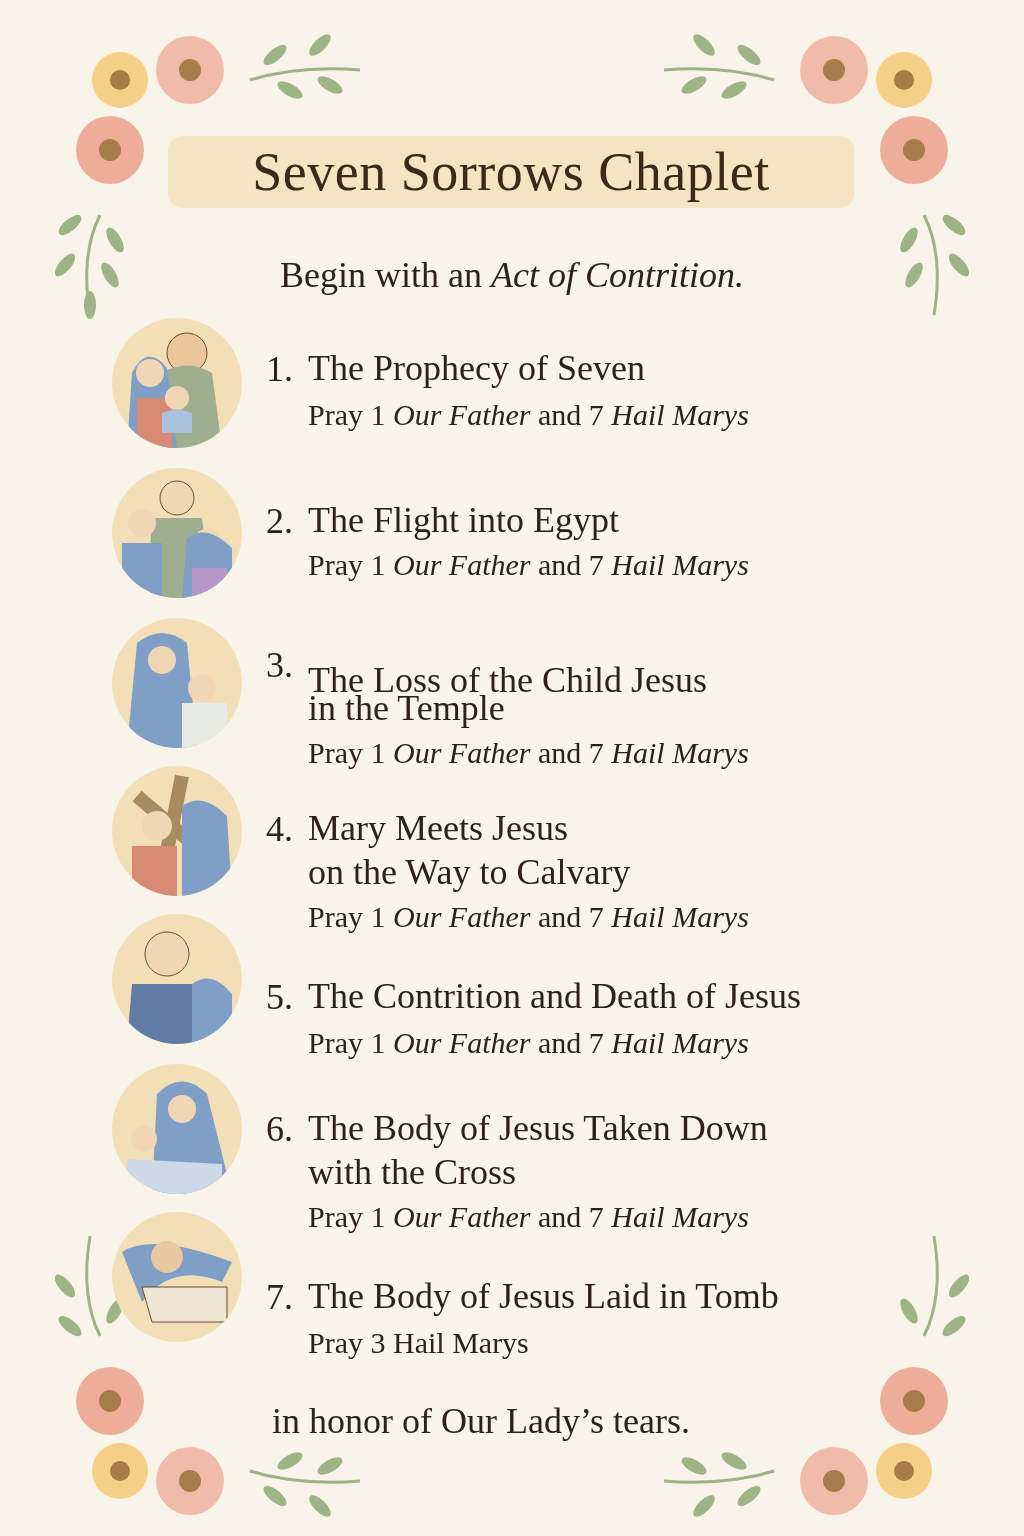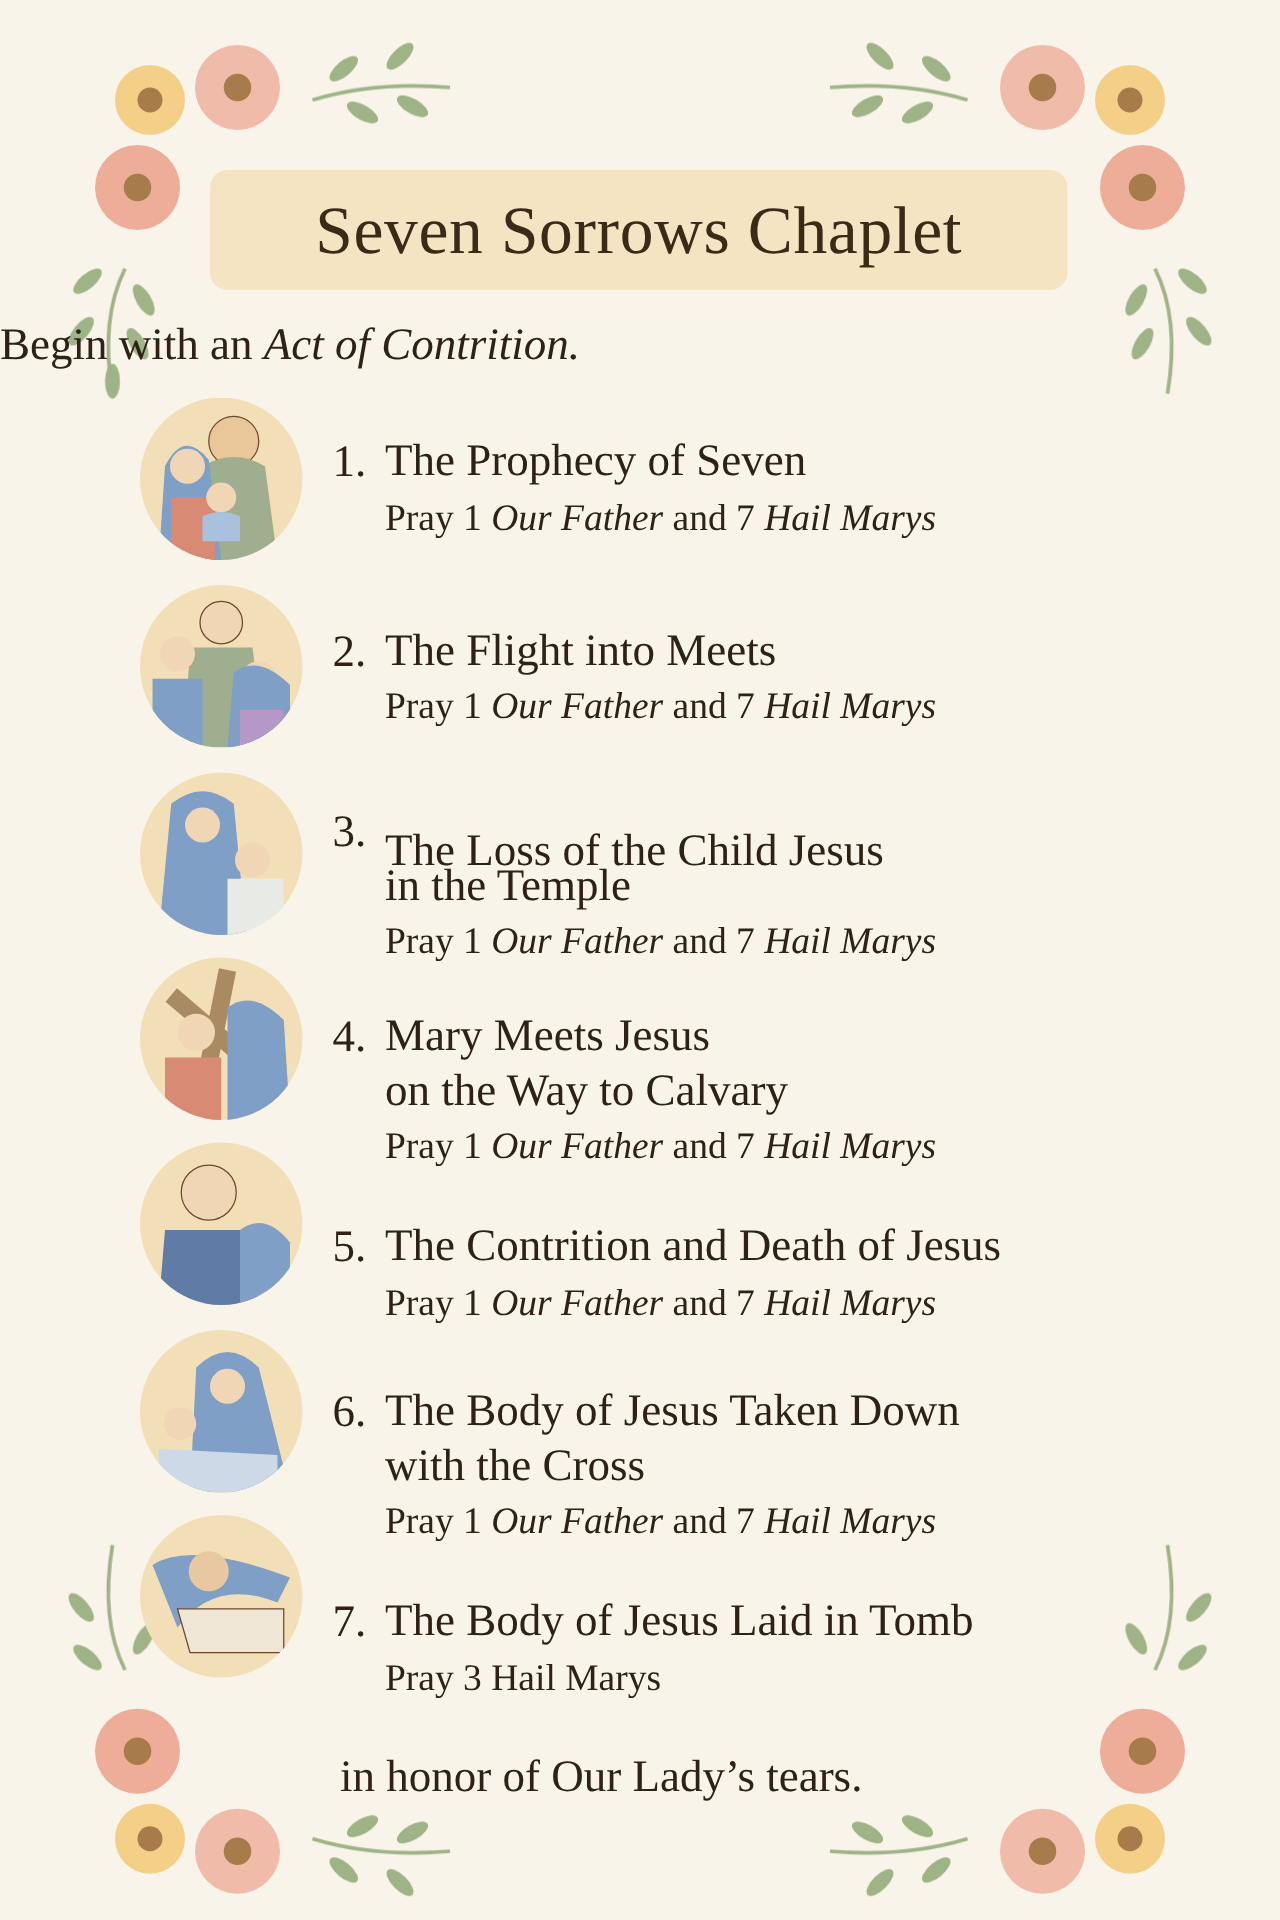--- a/index.html
+++ b/index.html
@@ -1,21 +1,21 @@
 <!DOCTYPE html>
 <html><head>
 <meta charset="utf-8">
 <style>
   html, body { margin:0; padding:0; }
   body { width:1024px; height:1536px; background:#f9f4ea; position:relative; overflow:hidden;
          font-family:"Liberation Serif","DejaVu Serif",serif; color:#2e2116; }
-  .title-box { position:absolute; left:168px; top:136px; width:686px; height:96px;
+  .title-box { position:absolute; left:168px; top:136px; width:686px; height:72px;
                background:#f4e4c1; border-radius:14px; display:flex; align-items:center; justify-content:center; }
   .title { font-size:54px; color:#3b2a17; letter-spacing:0.5px; }
-  .intro { position:absolute; left:0; right:0; top:254px; text-align:left; font-size:36px; }
+  .intro { position:absolute; left:0; right:0; top:254px; text-align:center; font-size:36px; }
   .intro i { font-style:italic; }
   .item { position:absolute; left:112px; }
   .medallion { position:absolute; left:0; width:130px; height:130px; border-radius:50%; background:#f3dfb7; overflow:hidden; }
   .medallion svg { width:130px; height:130px; display:block; }
   .num { position:absolute; left:154px; font-size:36px; }
   .head { position:absolute; left:196px; font-size:36px; line-height:44px; white-space:nowrap; }
   .sub { position:absolute; left:196px; font-size:30px; white-space:nowrap; }
   .sub i { }
   .closing { position:absolute; left:272px; top:1400px; font-size:36px; }
   .corner { position:absolute; }
@@ -140,21 +140,21 @@
         <circle cx="65" cy="30" r="17" fill="#f1d6b6" stroke="#6b4a2c"></circle>
         <path d="M40 50 L90 50 L100 130 L35 130Z" fill="#9fae8e"></path>
         <circle cx="30" cy="55" r="14" fill="#f1d6b6"></circle>
         <path d="M10 75 L50 75 L50 130 L10 130Z" fill="#7f9fc6"></path>
         <circle cx="95" cy="75" r="14" fill="#f1d6b6"></circle>
         <path d="M75 70 Q95 55 120 80 L120 130 L70 130Z" fill="#7f9fc6"></path>
         <path d="M80 100 L115 100 L115 130 L80 130Z" fill="#b598c8"></path>
       </svg>
   </div>
   <span class="num" style="top:32px">2.</span>
-  <span class="head" style="top:30px">The Flight into Meets</span>
+  <span class="head" style="top:30px">The Flight into Egypt</span>
   <span class="sub" style="top:80px"><span>Pray 1 </span><i>Our Father</i><span> and 7 </span><i>Hail Marys</i></span>
 </div>
 
 <div class="item" style="top:618px">
   <div class="medallion">
     <svg viewBox="0 0 130 130">
         <circle cx="50" cy="40" r="20" fill="#f1d6b6" stroke="#6b4a2c"></circle>
         <path d="M25 25 Q50 5 75 25 L85 130 L15 130Z" fill="#7f9fc6"></path>
         <circle cx="50" cy="42" r="14" fill="#f1d6b6"></circle>
         <circle cx="90" cy="70" r="14" fill="#f1d6b6"></circle>

